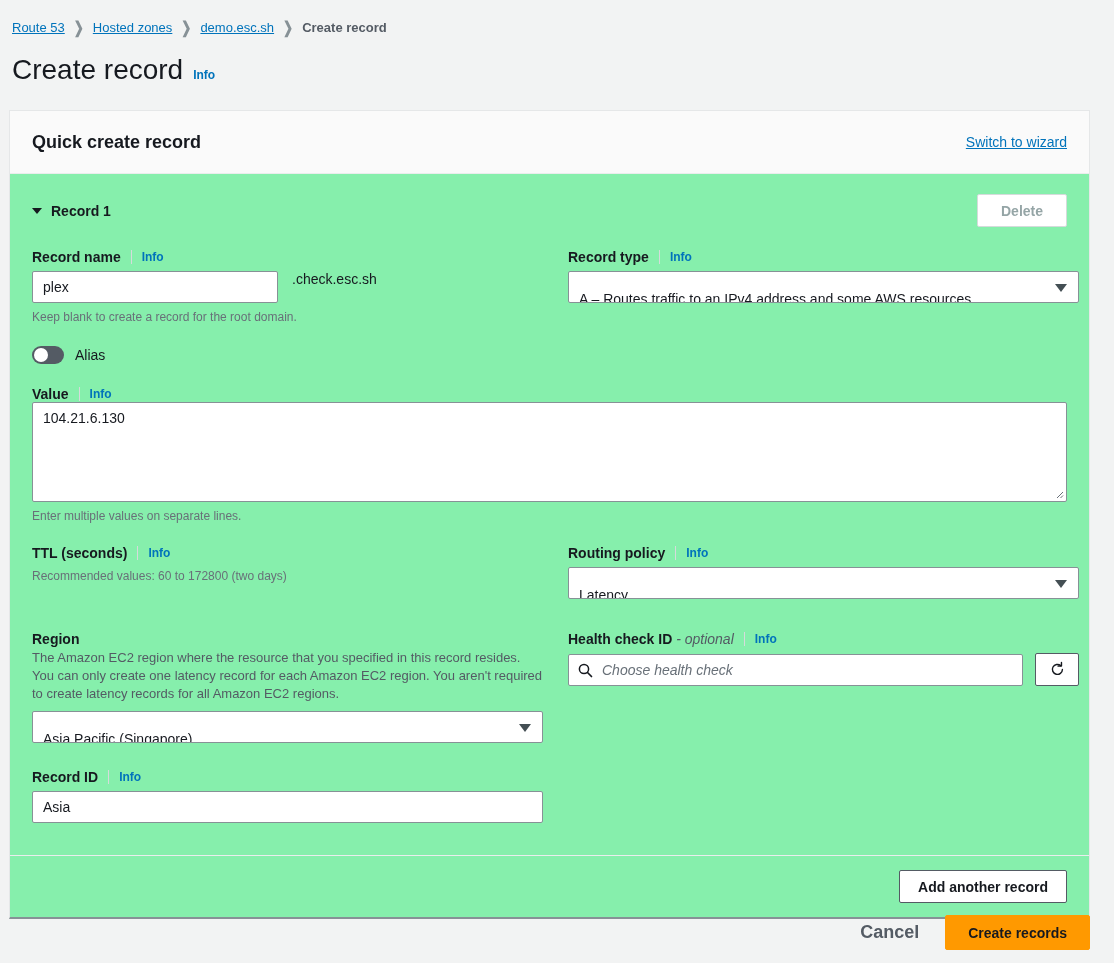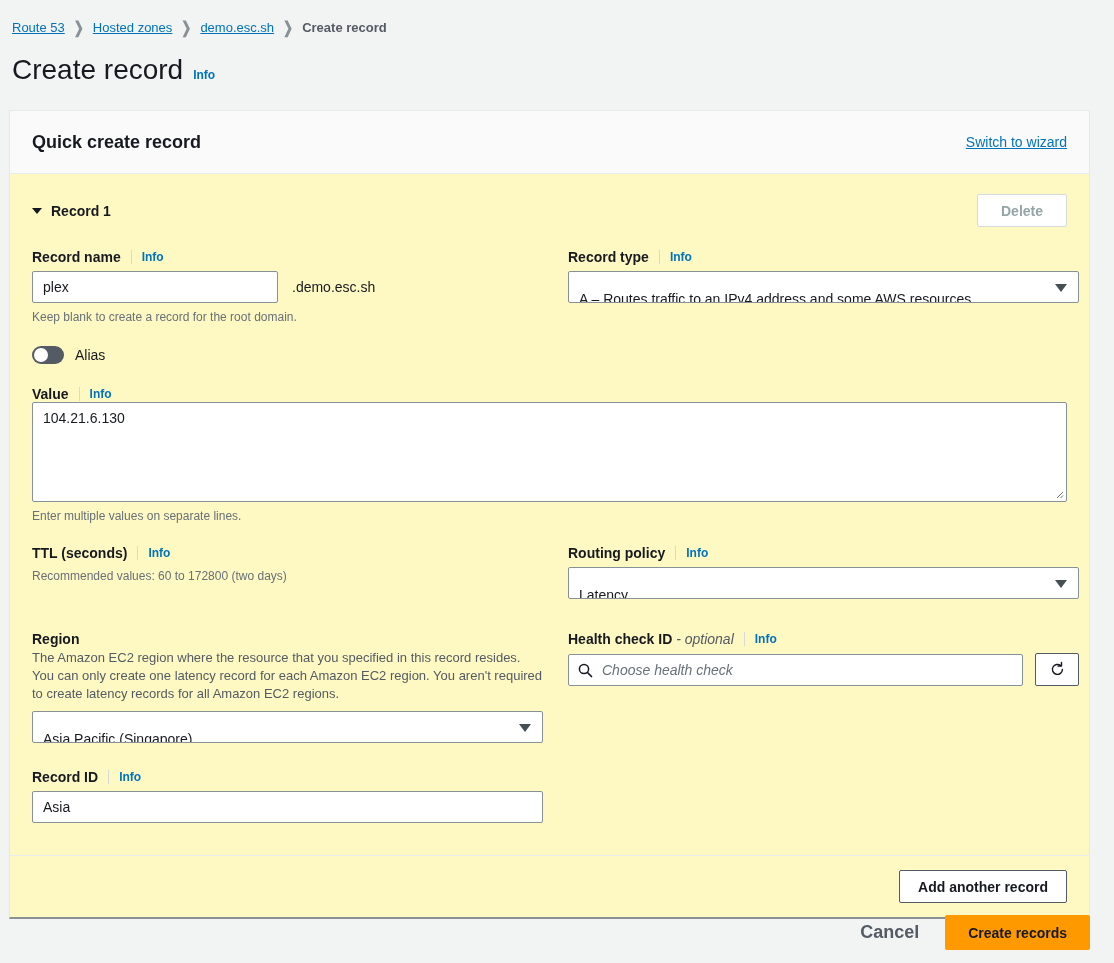--- a/index.html
+++ b/index.html
@@ -42,21 +42,21 @@
   }
   .info-link {
     color: #0073bb; font-size: 12px; font-weight: bold;
     text-decoration: none; cursor: pointer; margin-left: 10px;
   }
 
   
   .panel {
     position: absolute; left: 9px; top: 110px;
     width: 1081px;
-    background: #fef9c3;
+    background: #86efac;
     border: 1px solid #e5e7e8;
     border-bottom: 2px solid #879196;
   }
   .panel-header {
     display: flex; align-items: center; justify-content: space-between;
     height: 63px; padding: 0 22px;
     background: #fafafa;
     border-bottom: 1px solid #eaeded;
   }
   .panel-title { font-size: 18px; font-weight: bold; color: #16191f; }
@@ -110,21 +110,21 @@
   .input {
     width: 100%; height: 32px;
     border: 1px solid #879196; border-radius: 2px;
     background: #ffffff; padding: 0 10px;
     font-size: 14px; color: #16191f;
     font-family: "Liberation Sans", sans-serif;
     outline: none;
   }
   .input::placeholder { color: #687078; font-style: italic; }
 
-  .name-row { display: flex; align-items: center; }
+  .name-row { display: flex; }
   .name-input { width: 246px; }
   .domain-suffix { font-size: 14px; color: #16191f; margin-left: 14px; }
 
   .select-wrap { position: relative; width: 100%; }
   .select {
     width: 100%; height: 32px;
     border: 1px solid #879196; border-radius: 2px;
     background: #ffffff; padding: 12px 32px 0 10px;
     font-size: 14px; color: #16191f; line-height: 30px;
     text-align: left; white-space: nowrap; overflow: hidden;
@@ -277,21 +277,21 @@
       <div class="grid">
         <div class="col-left">
           <div class="field">
             <div class="field-label-row">
               <span class="field-label">Record name</span>
               <span class="label-divider"></span>
               <a class="info-link" style="margin-left:0">Info</a>
             </div>
             <div class="name-row">
               <input class="input name-input" type="text" value="plex" style="">
-              <span class="domain-suffix">.demo.esc.sh</span>
+              <span class="domain-suffix">.check.esc.sh</span>
             </div>
             <div class="hint">Keep blank to create a record for the root domain.</div>
           </div>
 
           <div class="toggle-row">
             <span class="toggle">
               <span class="knob"></span>
             </span>
             <span class="toggle-label">Alias</span>
           </div>

